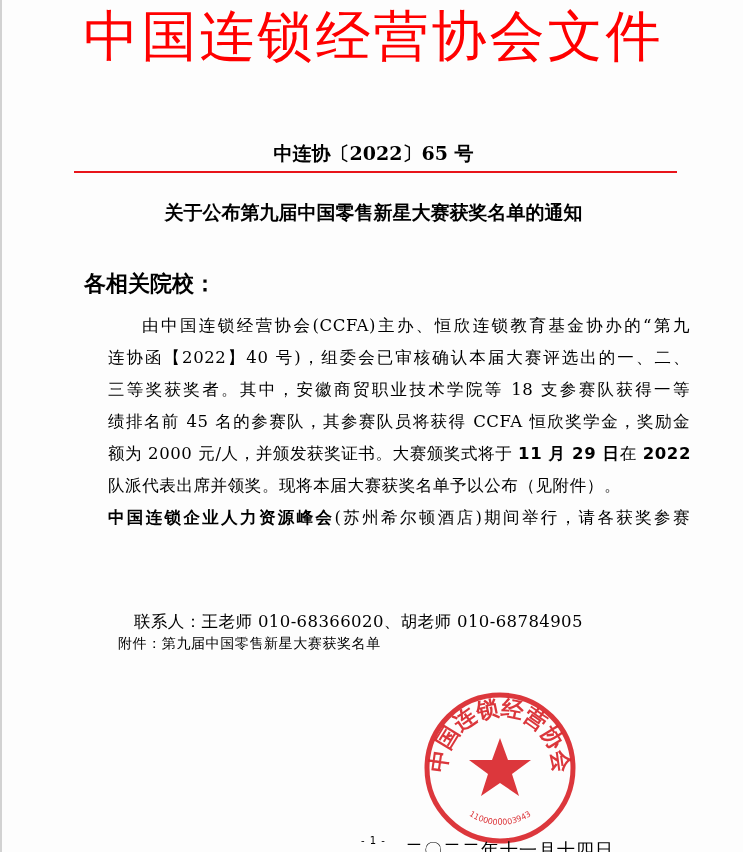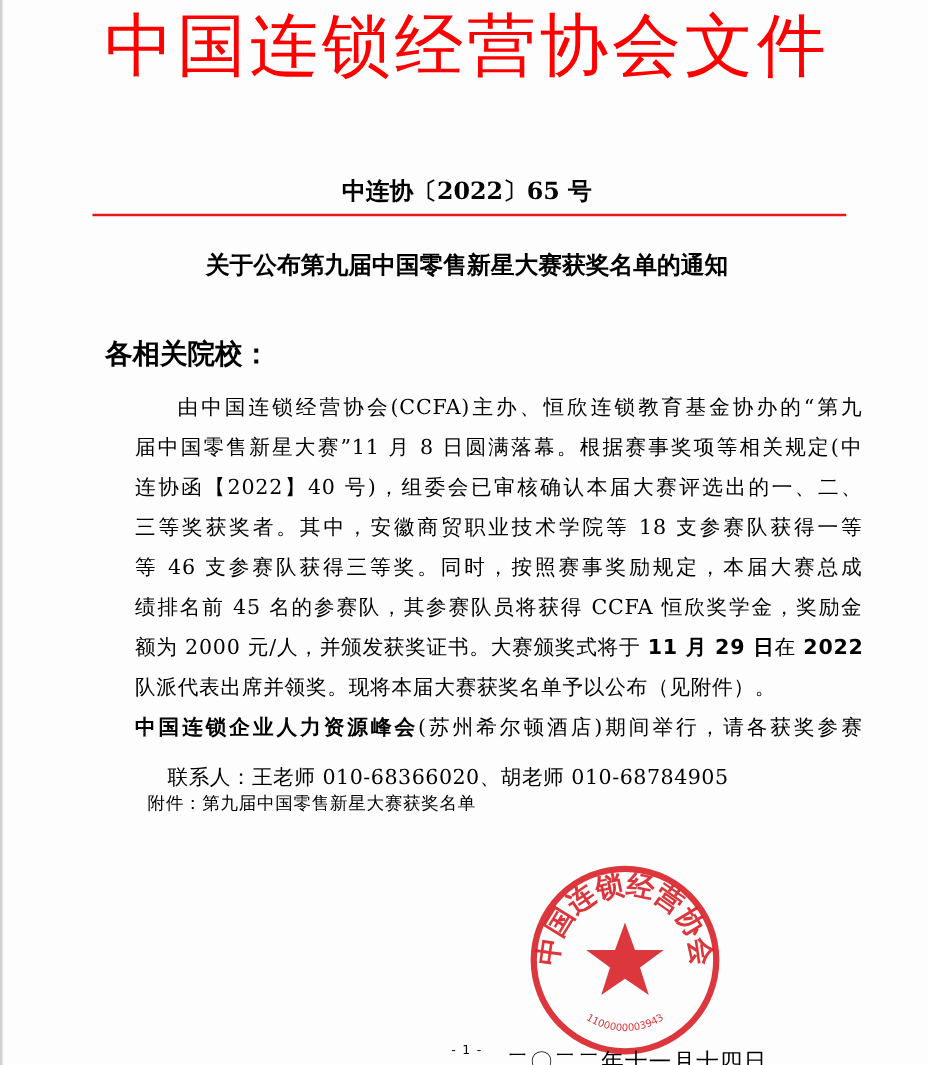--- a/index.html
+++ b/index.html
@@ -166,24 +166,22 @@
   <div class="docno">中连协〔2022〕65 号</div>
 
   <div class="redrule"></div>
 
   <div class="notice-title">关于公布第九届中国零售新星大赛获奖名单的通知</div>
 
   <div class="salutation">各相关院校：</div>
 
   <div class="body-text">
     <span class="line first">由中国连锁经营协会(CCFA)主办、恒欣连锁教育基金协办的“第九</span>
-    <span class="line">届中国零售新星大赛”11 月 8 日圆满落幕。根据赛事奖项等相关规定(中</span>
     <span class="line">连协函【2022】40 号)，组委会已审核确认本届大赛评选出的一、二、</span>
     <span class="line">三等奖获奖者。其中，安徽商贸职业技术学院等 18 支参赛队获得一等</span>
-    <span class="line">等 46 支参赛队获得三等奖。同时，按照赛事奖励规定，本届大赛总成</span>
     <span class="line">绩排名前 45 名的参赛队，其参赛队员将获得 CCFA 恒欣奖学金，奖励金</span>
     <span class="line"><span>额为 2000 元/人，并颁发获奖证书。大赛颁奖式将于</span> <span class="b">11 月 29 日</span><span>在</span> <span class="b">2022</span></span>
     <span class="line last">队派代表出席并领奖。现将本届大赛获奖名单予以公布（见附件）。</span>
     <span class="line"><span class="b">中国连锁企业人力资源峰会</span><span>(苏州希尔顿酒店)期间举行，请各获奖参赛</span></span>
   </div>
 
   <div class="contact">联系人：王老师 010-68366020、胡老师 010-68784905</div>
 
   <div class="attachment">附件：第九届中国零售新星大赛获奖名单</div>
 

